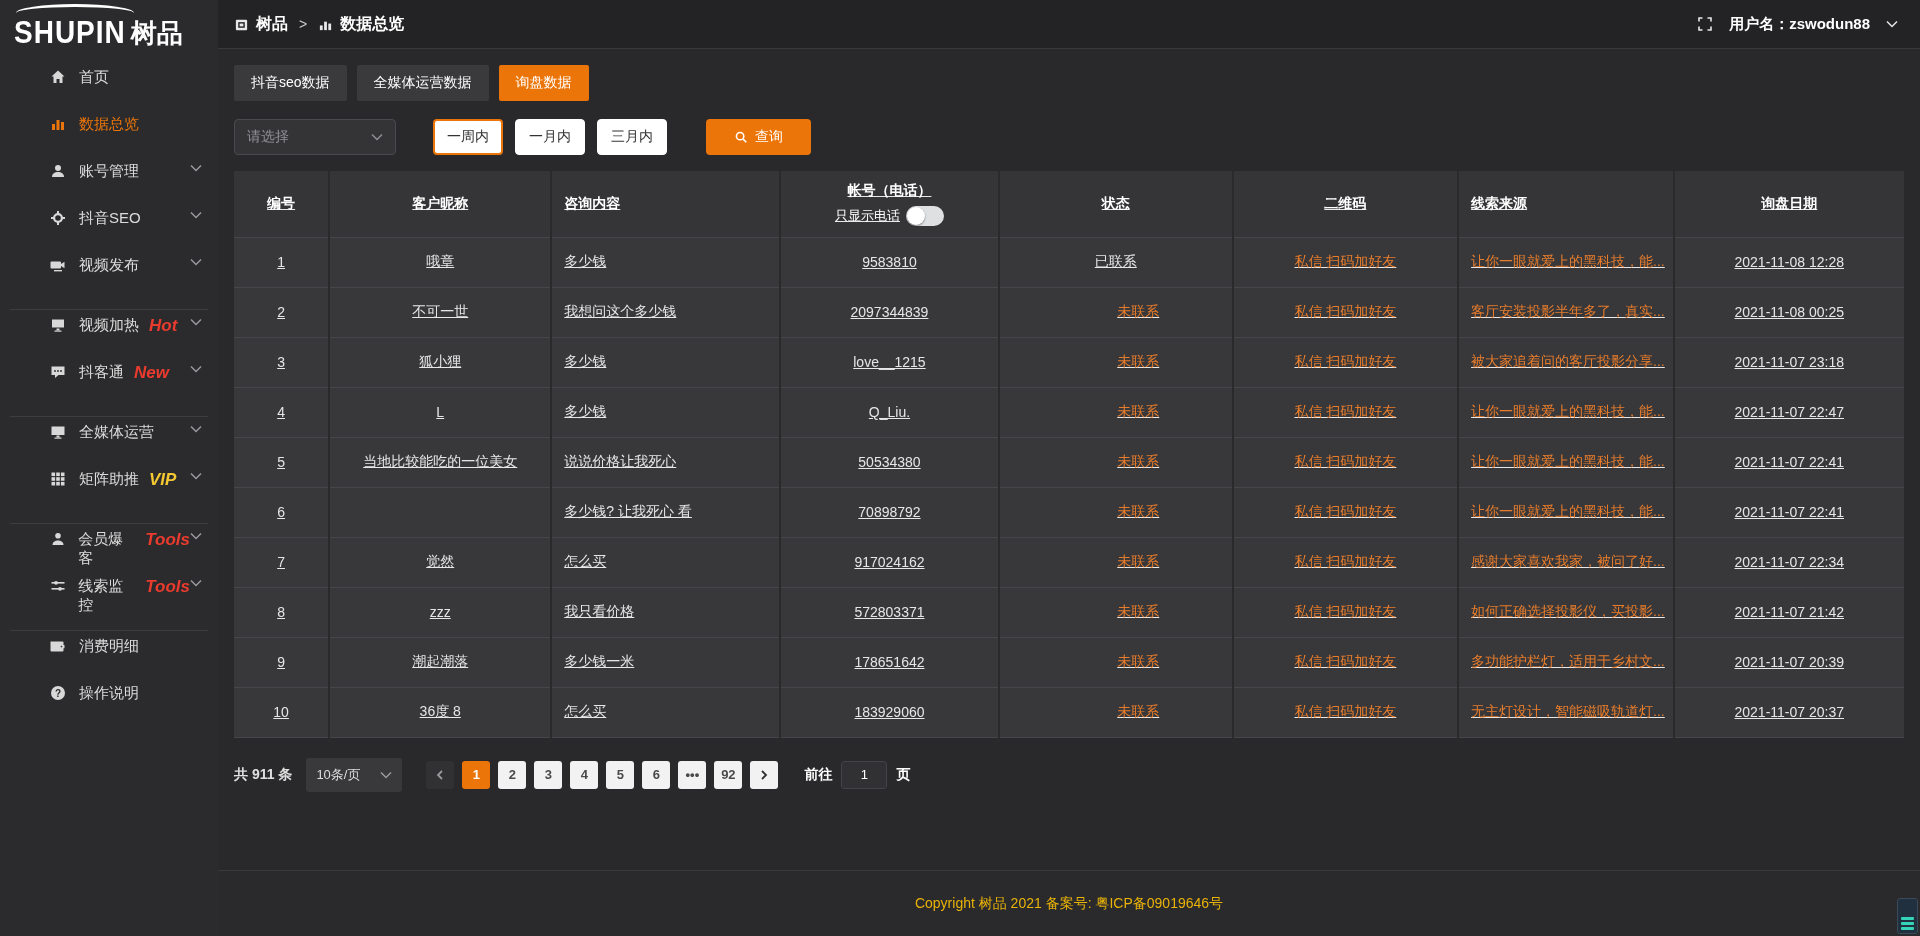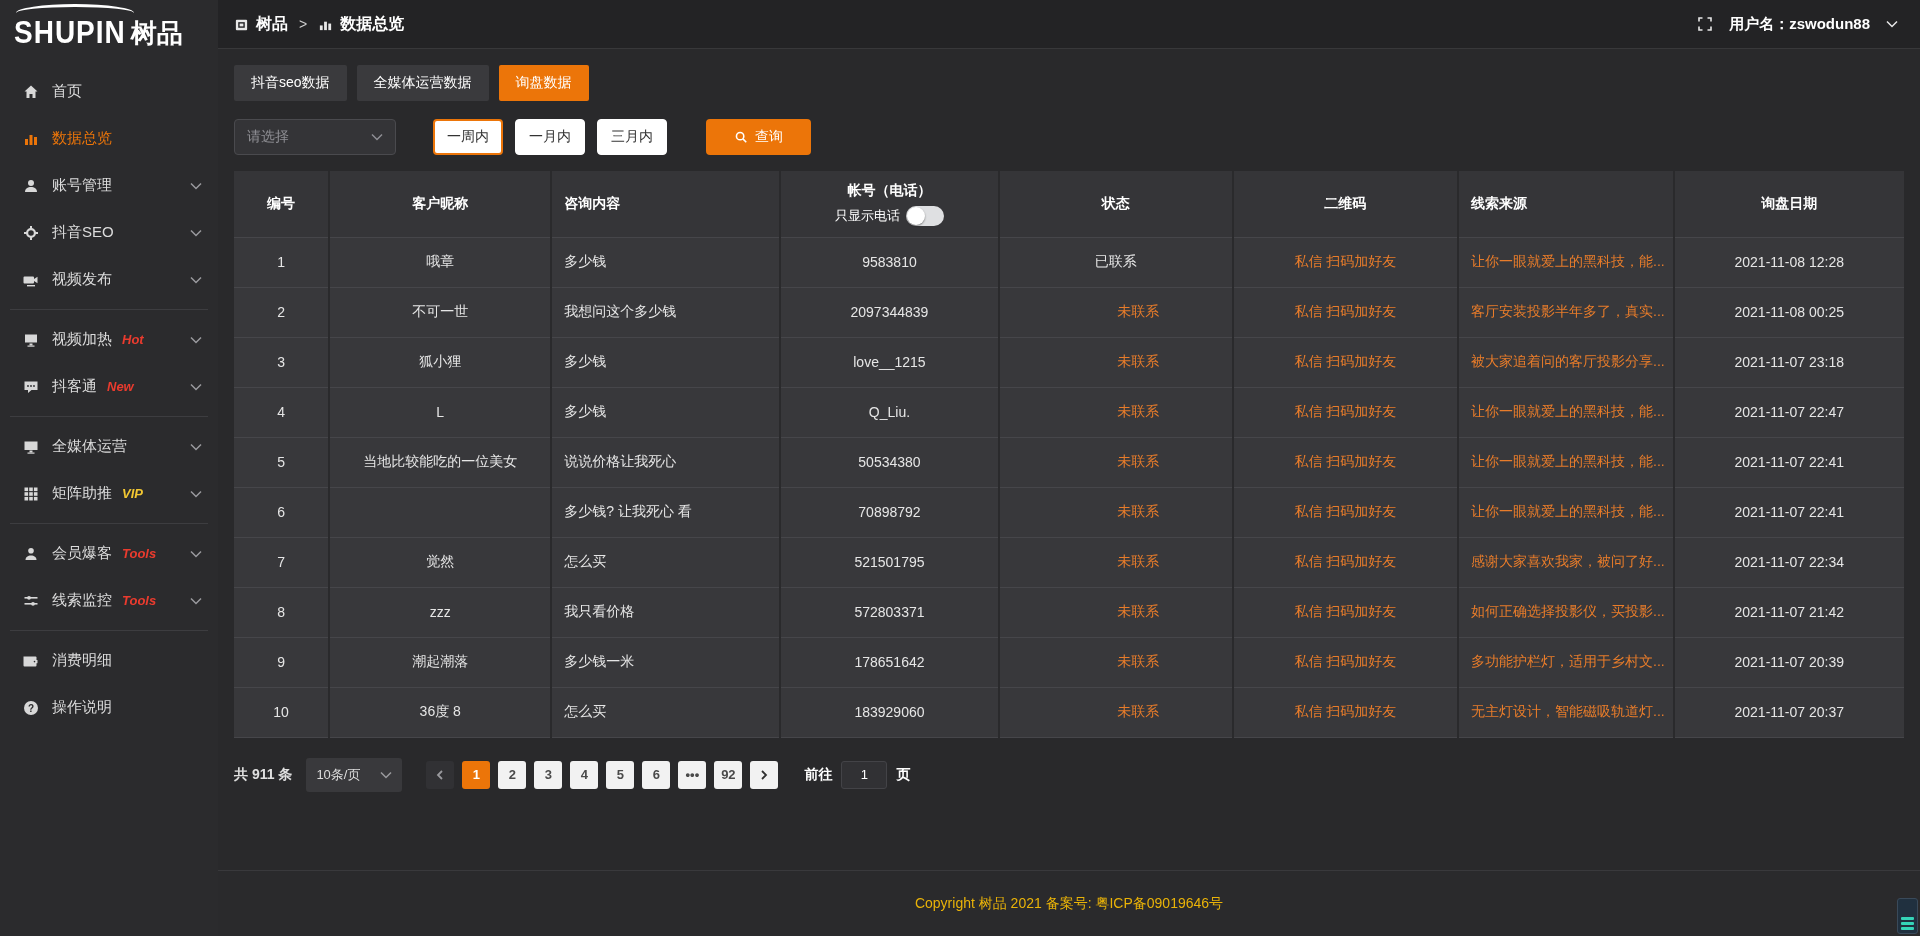--- a/index.html
+++ b/index.html
@@ -12,27 +12,27 @@
   .app { display:flex; width:100%; height:100%; }
 
   
   .sidebar { width:218px; flex-shrink:0; background:#2b2b2d; display:flex; flex-direction:column; }
   .logo { height:58px; position:relative; padding:16px 0 0 14px; white-space:nowrap; cursor:pointer; }
   .logo-arc { position:absolute; top:4px; left:16px; width:118px; height:18px;
               border-top:3px solid #fff; border-radius:50% 50% 0 0; }
   .logo-en { font-size:28px; font-weight:bold; color:#fff; letter-spacing:1px; display:inline-block; transform:scaleY(1.1); }
   .logo-cn { font-size:26px; font-weight:bold; color:#fff; margin-left:5px; }
   .side-menu { padding-top:10px; flex:1; }
-  .side-item { display:flex; align-items:center; height:47px; padding:0 16px 0 22px; cursor:pointer;
-               color:#dcdcdc; font-size:15px; }
+  .side-item { display:flex; height:47px; padding:0 16px 0 22px; cursor:pointer;
+               color:#dcdcdc; font-size:15px;margin-left:27px; }
   .side-item.active { color:#ec7509; }
   .side-icon { width:18px; height:18px; margin-right:12px; display:flex; align-items:center; justify-content:center; color:#d8d8d8; }
   .side-item.active .side-icon { color:#ec7509; }
   .side-icon svg { width:16px; height:16px; fill:currentColor; }
-  .side-badge { margin-left:10px; font-style:italic; font-weight:bold; font-size:13px; }
+  .side-badge { margin-left:10px; font-style:italic; font-weight:bold; font-size:17px; }
   .side-badge.red { color:#ea3b2e; }
   .side-badge.yellow { color:#f3c832; }
   .side-chev { margin-left:auto; color:#9a9a9e; display:flex; }
   .side-chev svg, .chev svg { width:12px; height:12px; stroke:currentColor; fill:none; }
   .side-divider { height:1px; background:#3d3d40; margin:6px 10px; }
 
   
   .main { flex:1; display:flex; flex-direction:column; min-width:0; }
   .topbar { height:49px; flex-shrink:0; background:#232325; border-bottom:1px solid #38383a;
             display:flex; align-items:center; padding:0 22px 0 16px; }
@@ -60,21 +60,21 @@
   .periods { display:flex; gap:12px; margin-left:16px; }
   .period-btn { min-width:70px; height:36px; background:#fff; color:#333; font-size:14px;
                 display:flex; align-items:center; justify-content:center; border-radius:4px;
                 border:1px solid #fff; cursor:pointer; padding:0 12px; font-family:inherit; }
   .period-btn.active { border:2px solid #ec7509; }
   .query-btn { height:36px; margin-left:18px; background:#ec7509; color:#fff; border:none; border-radius:4px;
                display:flex; align-items:center; gap:7px; padding:0 28px; font-size:14px; cursor:pointer; font-family:inherit; }
   .q-icon { display:flex; } .q-icon svg { width:14px; height:14px; }
 
   
-  .table-wrap { margin-top:16px; }
+  .table-wrap { margin-top:16px;text-decoration:underline; }
   table { width:100%; border-collapse:collapse; table-layout:fixed; }
   th, td { background:#38383b; border-right:2px solid #2a2a2c; border-bottom:1px solid #46464a; }
   th:last-child, td:last-child { border-right:none; }
   th { height:66px; color:#fff; font-size:14px; font-weight:bold; background:#353538; }
   td { height:50px; font-size:14px; color:#e6e6e6; }
   .c-center { text-align:center; }
   .c-left { text-align:left; padding-left:12px; }
   .status-uncontacted { color:#e87c2a;padding-left:45px; }
   .status-contacted { color:#e6e6e6; }
   .qr-link, .source-link { color:#e87c2a; cursor:pointer; text-decoration:none;margin-top:16px; }
@@ -473,21 +473,21 @@
                 <td class="c-center">70898792</td>
                 <td class="c-center status-uncontacted">未联系</td>
                 <td class="c-center"><a class="qr-link">私信 扫码加好友</a></td>
                 <td class="c-left"><a class="source-link">让你一眼就爱上的黑科技，能...</a></td>
                 <td class="c-center">2021-11-07 22:41</td>
               </tr>
               <tr>
                 <td class="c-center">7</td>
                 <td class="c-center">觉然</td>
                 <td class="c-left">怎么买</td>
-                <td class="c-center">521501795</td>
+                <td class="c-center">917024162</td>
                 <td class="c-center status-uncontacted">未联系</td>
                 <td class="c-center"><a class="qr-link">私信 扫码加好友</a></td>
                 <td class="c-left"><a class="source-link">感谢大家喜欢我家，被问了好...</a></td>
                 <td class="c-center">2021-11-07 22:34</td>
               </tr>
               <tr>
                 <td class="c-center">8</td>
                 <td class="c-center">zzz</td>
                 <td class="c-left">我只看价格</td>
                 <td class="c-center">572803371</td>

